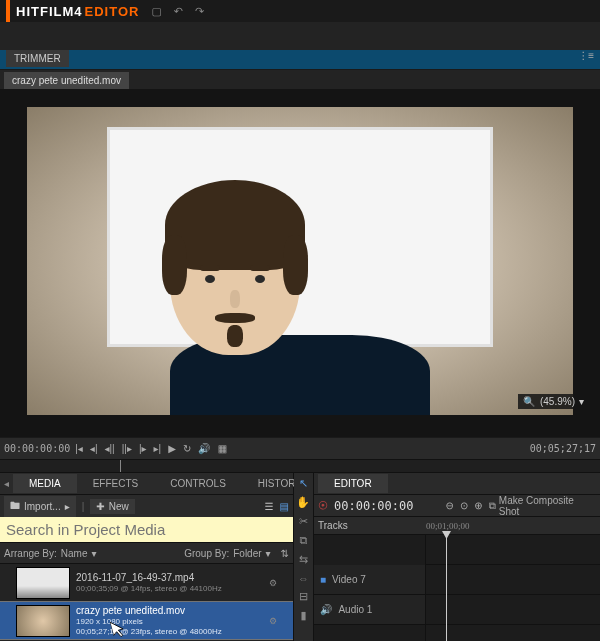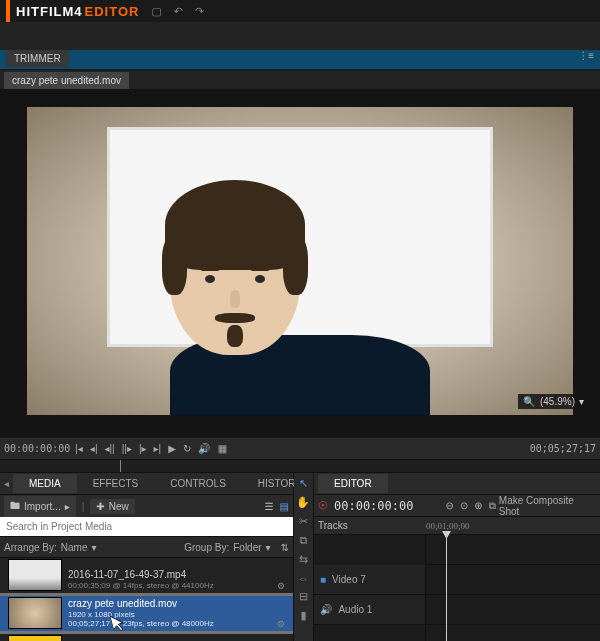--- a/index.html
+++ b/index.html
@@ -50,27 +50,27 @@
 
 .tab-row { display: flex; align-items: center; height: 22px; background: #2a2a2a; border-bottom: 1px solid #111; font-size: 10px; }
 .tab-row .arrow { padding: 0 4px; color: #888; }
 .tab-row .tab { padding: 4px 16px; color: #aaa; }
 .tab-row .tab.active { background: #383838; color: #fff; }
 
 .import-row { display: flex; align-items: center; height: 22px; background: #2a2a2a; padding: 0 4px; gap: 6px; font-size: 10px; }
 .import-btn { display: flex; align-items: center; gap: 4px; background: #383838; padding: 2px 6px; }
 .import-row .spacer { flex: 1; }
 
-.search-row input { width: 100%; background: #ffffff; border: none; color: #888; font-size: 10px; padding: 4px 6px; outline: none; }
+.search-row input { width: 100%; background: #fef9c3; border: none; color: #888; font-size: 15px; padding: 4px 6px; outline: none; }
 
 .arrange-row { display: flex; align-items: center; height: 22px; background: #2a2a2a; padding: 0 4px; gap: 4px; font-size: 10px; color: #aaa; border-top: 1px solid #111; border-bottom: 1px solid #111; }
 .arrange-row .spacer { flex: 1; }
 
 .media-list { flex: 1; overflow: auto; }
-.media-item { display: flex; align-items: flex-end; height: 38px; padding: 2px 8px; gap: 6px; font-size: 9px; color: #aaa; border-bottom: 3px solid #737373; }
+.media-item { display: flex; align-items: center; height: 38px; padding: 2px 16px; gap: 6px; font-size: 9px; color: #aaa; border-bottom: 1px solid #737373; }
 .media-item.selected { background: #2e5b9a; color: #fff; }
 .media-item.selected .meta { color: #dce6f5; }
 .thumb { width: 54px; height: 32px; background: #111; flex-shrink: 0; position: relative; overflow: hidden; border: 1px solid #000; }
 .media-item .info { flex: 1; line-height: 1.2; }
 .media-item .name { font-size: 10px; color: #ccc; }
 .media-item.selected .name { color: #fff; }
 .media-item .meta { font-size: 8px; color: #888; }
 .media-item .gear { color: #888; }
 
 .thumb.video1 { background: linear-gradient(#e8e8e8 60%, #888 100%); }

